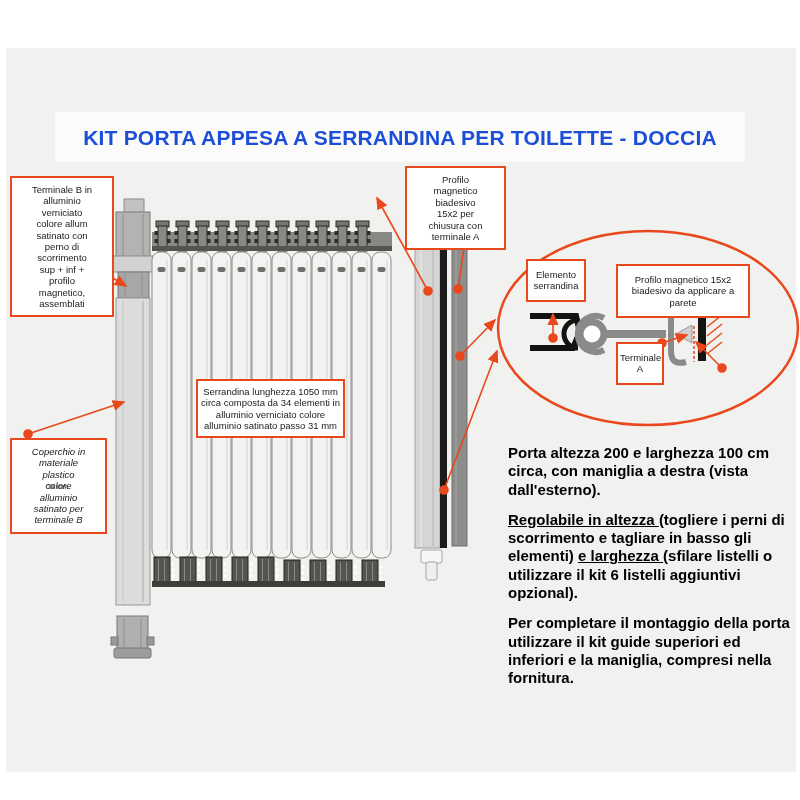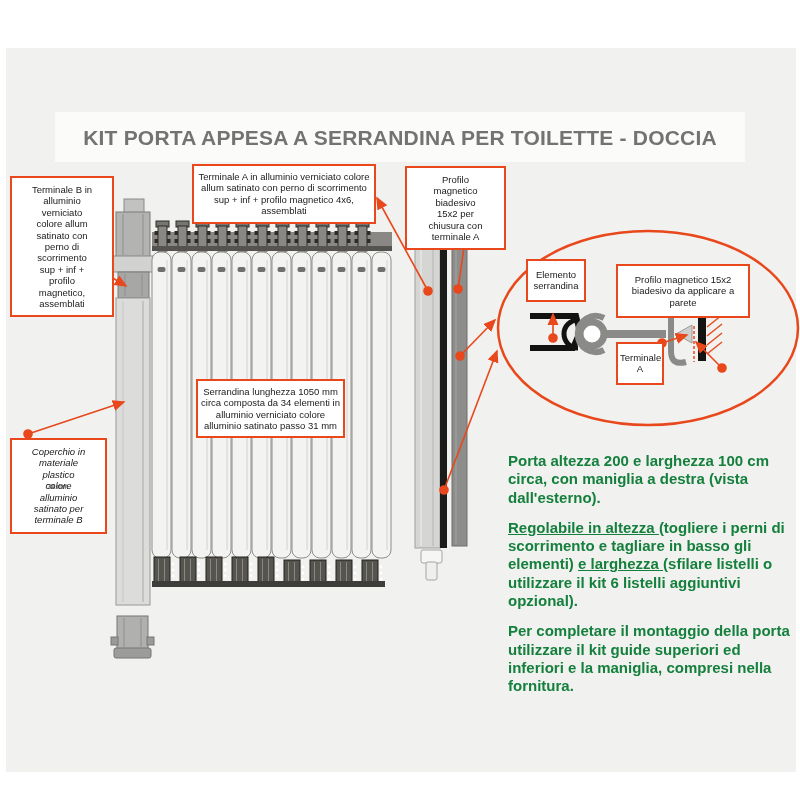--- a/index.html
+++ b/index.html
@@ -2,40 +2,40 @@
 <html><head>
 <meta charset="utf-8">
 <style>
   html,body{margin:0;padding:0;}
   body{width:800px;height:800px;background:#ffffff;font-family:"Liberation Sans",sans-serif;}
   .page{position:relative;width:800px;height:800px;overflow:hidden;}
   .bg{position:absolute;left:6px;top:48px;width:790px;height:724px;background:#f1f1ef;}
   .title-band{position:absolute;left:55px;top:112px;width:690px;height:50px;background:#fbfbf9;}
   svg.diagram{position:absolute;left:0;top:0;z-index:2;}
   .title{position:absolute;left:0;right:0;top:126px;margin:0;text-align:center;
-         font-size:21px;font-weight:bold;color:#737373;z-index:3;letter-spacing:.2px;}
+         font-size:21px;font-weight:bold;color:#1d4ed8;z-index:3;letter-spacing:.2px;}
   .callout{position:absolute;background:#ffffff;border:2px solid #e8481c;color:#1a1a1a;
            font-size:9.5px;line-height:1.2;text-align:center;padding:6px 19px;box-sizing:border-box;z-index:4;}
   .callout.small{padding:8px 2px;}
   #c-tb{left:10px;top:176px;width:104px;}
   #c-ta{left:192px;top:164px;width:184px;padding:5px 2px;}
   #c-p15{left:405px;top:166px;width:101px;}
   #c-cop{left:10px;top:438px;width:97px;font-style:italic;}
   #c-ser{left:196px;top:379px;width:149px;border-width:2.5px;padding:5px 2px 4px 2px;}
   #l-es{left:526px;top:259px;width:60px;}
   #l-p15{left:616px;top:264px;width:134px;}
   #l-ta{left:616px;top:342px;width:48px;}
   #l-p46{left:672px;top:367px;width:76px;}
   .serr-draw{position:relative;width:141px;height:54px;margin:4px auto 0 auto;}
   .dim{position:absolute;color:#333;font-size:7.5px;font-weight:normal;z-index:5;}
   .dim-31{left:24px;top:-3px;width:88px;text-align:center;}
   .dim-118{left:132px;top:46px;width:36px;transform:rotate(-90deg);transform-origin:0 0;text-align:center;font-size:7px;}
   .dim-34{left:10px;top:483px;width:96px;text-align:center;font-size:7px;}
-  .info{position:absolute;left:508px;top:444px;width:292px;z-index:3;color:#15803d;
-        font-size:15px;font-weight:bold;line-height:1.22;margin-top:8px;}
+  .info{position:absolute;left:508px;top:444px;width:292px;z-index:3;color:#000000;
+        font-size:15px;font-weight:bold;line-height:1.22;}
   .info p{margin:0 0 12px 0;}
   .u{text-decoration:underline;}
 </style>
 </head>
 <body>
 
 <div class="page">
   <div class="bg"></div>
   <div class="title-band"></div>
 
@@ -210,21 +210,20 @@
       <circle cx="662" cy="343" r="4"></circle>
       <line x1="662" y1="343" x2="687" y2="335" marker-end="url(#ah)"></line>
       <circle cx="722" cy="368" r="4"></circle>
       <line x1="722" y1="368" x2="696" y2="342" marker-end="url(#ah)"></line>
     </g>
   </svg>
 
   <h1 class="title">KIT PORTA APPESA A SERRANDINA PER TOILETTE - DOCCIA</h1>
 
   <div class="callout" id="c-tb">Terminale B in alluminio verniciato colore allum satinato con perno di scorrimento sup + inf + profilo magnetico, assemblati</div>
-  <div class="callout" id="c-ta">Terminale A in alluminio verniciato colore allum satinato con perno di scorrimento sup + inf + profilo magnetico 4x6, assemblati</div>
   <div class="callout" id="c-p15">Profilo magnetico biadesivo 15x2 per chiusura con terminale A</div>
   <div class="callout" id="c-cop">Coperchio in materiale plastico colore alluminio satinato per terminale B</div>
 
   <div class="callout" id="c-ser">
     <div>Serrandina lunghezza 1050 mm circa composta da 34 elementi in alluminio verniciato colore alluminio satinato passo 31 mm</div>
   </div>
 
   <span class="dim dim-34">34 mm</span>
 
   <div class="callout small" id="l-es">Elemento serrandina</div>

